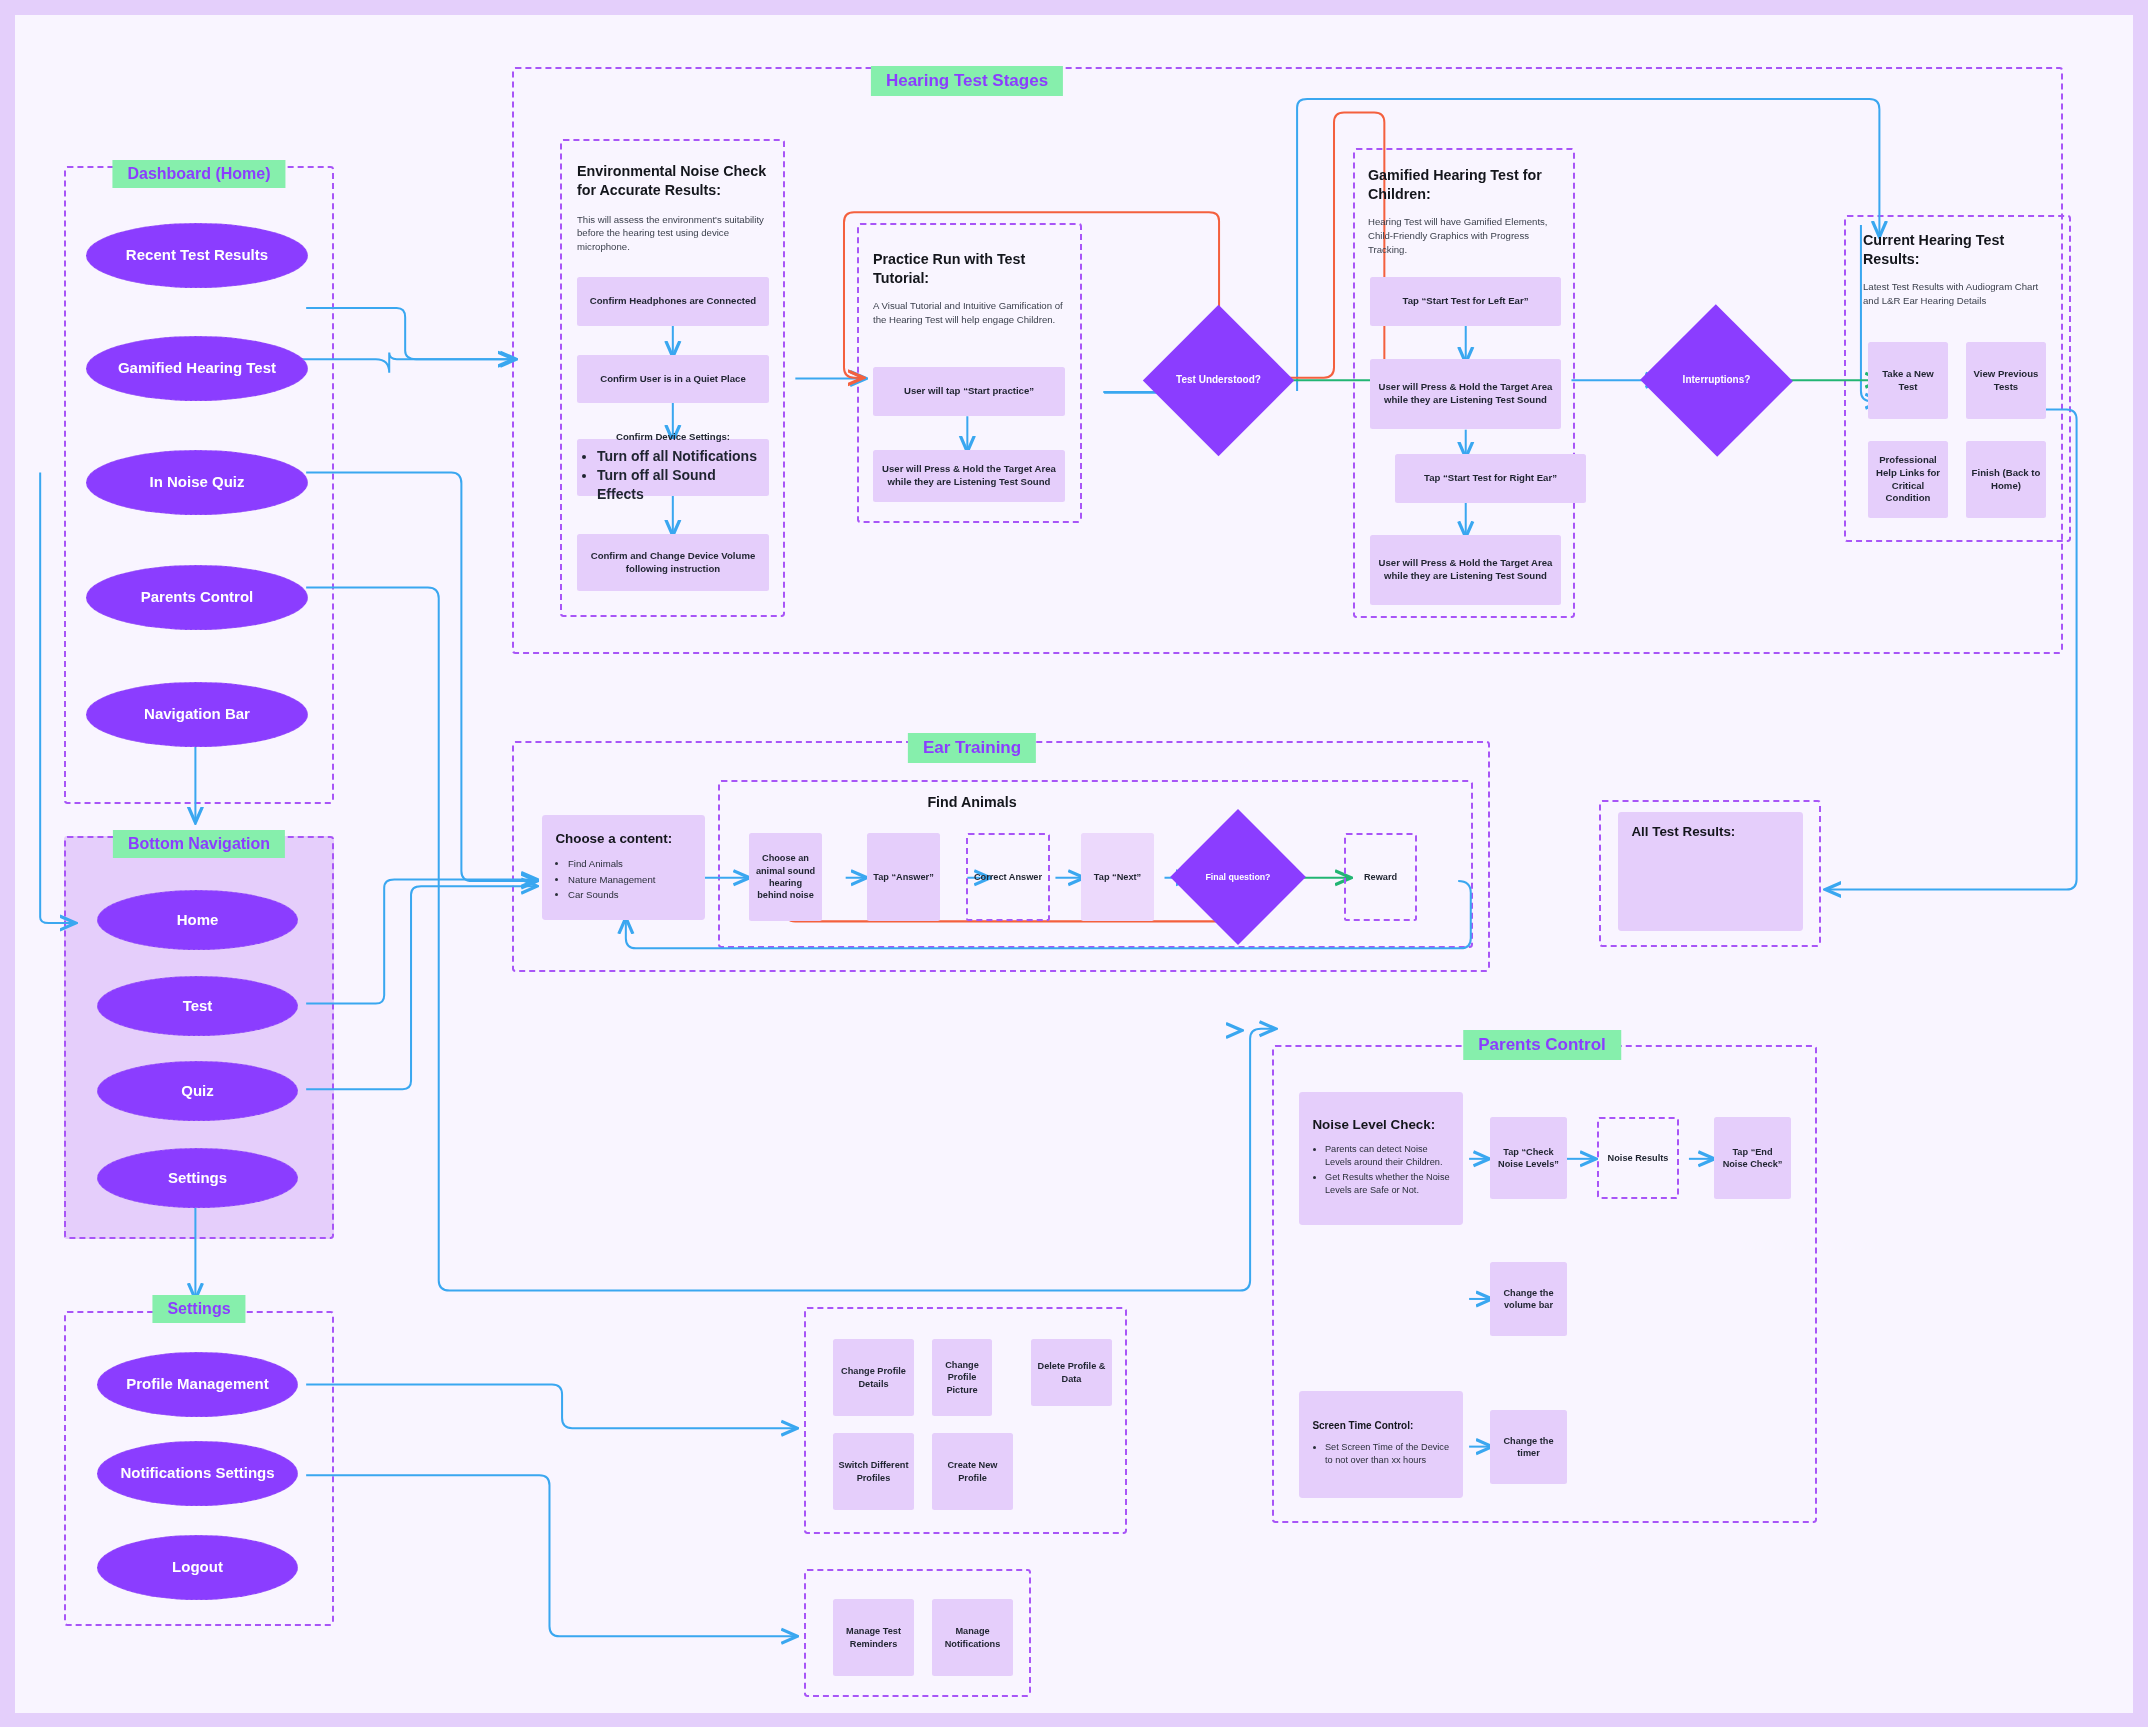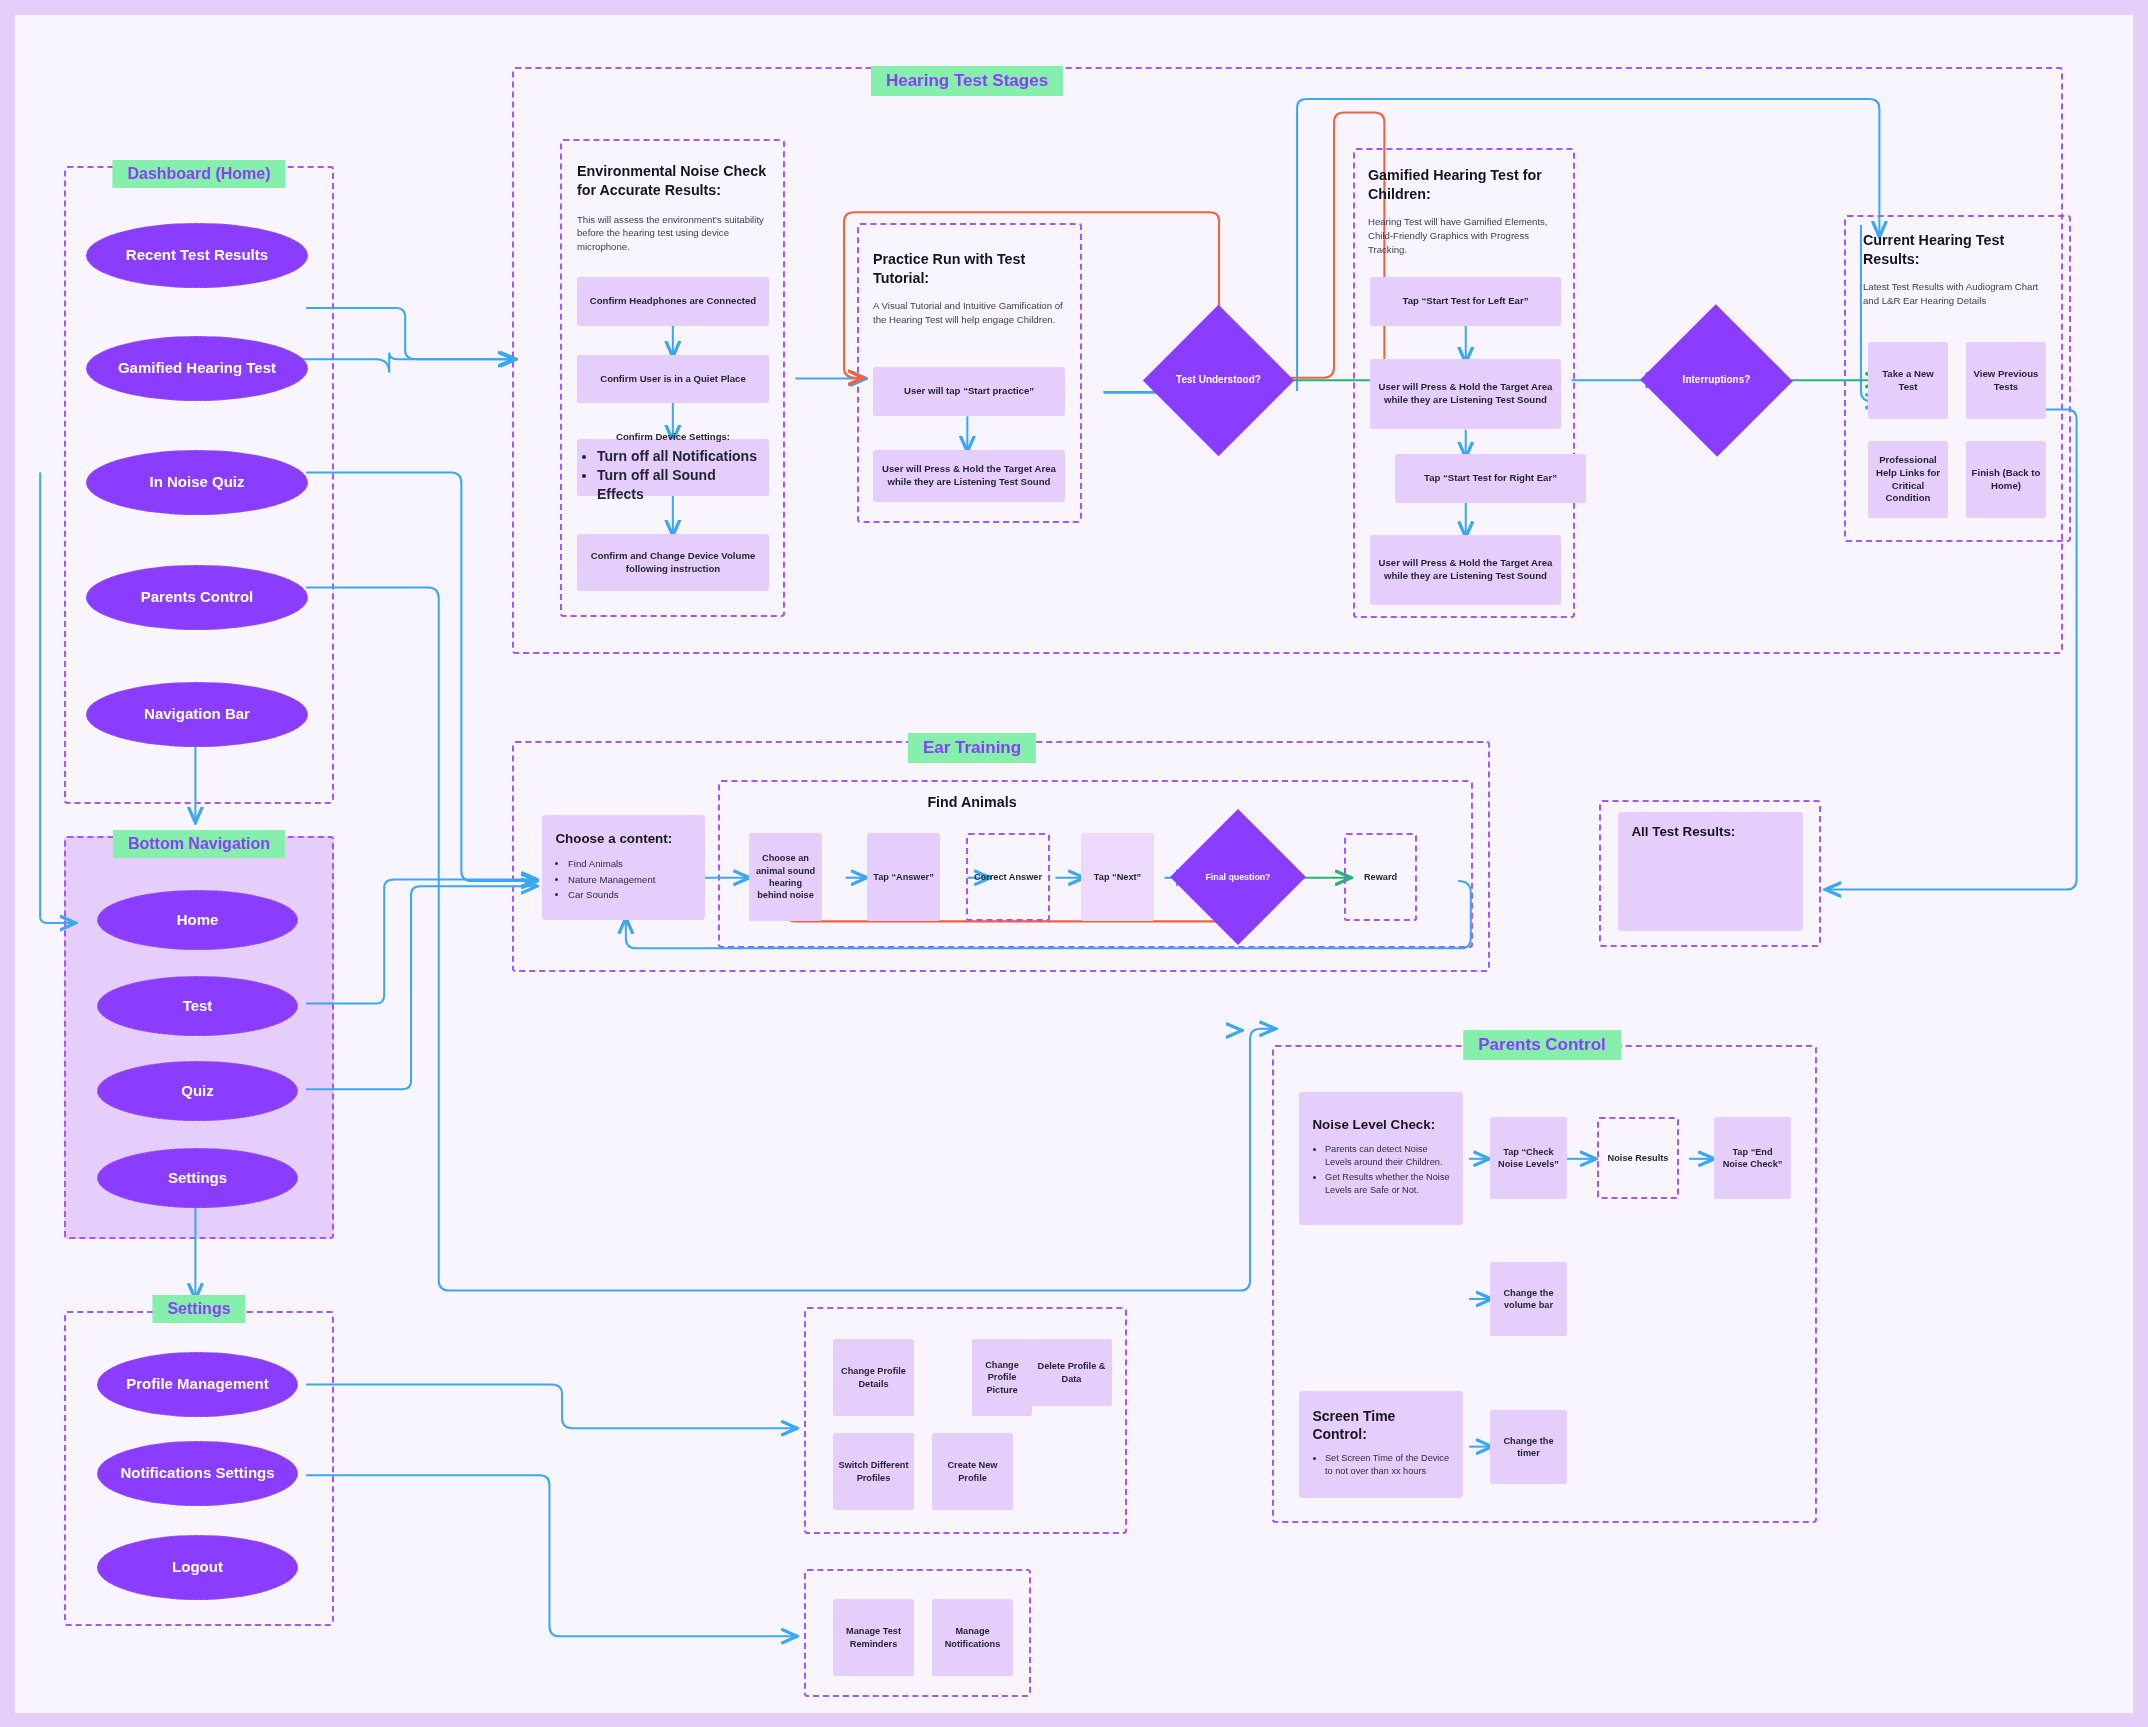--- a/index.html
+++ b/index.html
@@ -352,34 +352,34 @@
     </div>
   <div class="node abs" style="left:1699px;top:1102px;width:77px;height:82px;font-size:9.2px;">
       <span>Tap “End Noise Check”</span>
     </div>
 
   <div class="node abs" style="left:1475px;top:1247px;width:77px;height:74px;font-size:9.2px;">
       <span>Change the volume bar</span>
     </div>
 
   <div class="card abs" style="left:1284px;top:1376px;width:164px;height:107px;display:flex;flex-direction:column;justify-content:center;">
-    <div class="c-h" style="font-size:14px;">Screen Time Control:</div>
+    <div class="c-h" style="font-size:10px;">Screen Time Control:</div>
     <ul style="font-size:9.2px;">
       <li>Set Screen Time of the Device to not over than xx hours</li>
     </ul>
   </div>
   <div class="node abs" style="left:1475px;top:1395px;width:77px;height:74px;font-size:9.2px;">
       <span>Change the timer</span>
     </div>
 
   <div class="group abs" style="left:789px;top:1292px;width:323px;height:227px;"></div>
   <div class="node abs" style="left:818px;top:1324px;width:81px;height:77px;font-size:9.2px;">
       <span>Change Profile Details</span>
     </div>
-  <div class="node abs" style="left:917px;top:1324px;width:60px;height:77px;font-size:9.2px;margin-left:40px;">
+  <div class="node abs" style="left:917px;top:1324px;width:60px;height:77px;font-size:9.2px;">
       <span>Change Profile Picture</span>
     </div>
   <div class="node abs" style="left:1016px;top:1324px;width:81px;height:67px;font-size:9.2px;">
       <span>Delete Profile &amp; Data</span>
     </div>
   <div class="node abs" style="left:818px;top:1418px;width:81px;height:77px;font-size:9.2px;">
       <span>Switch Different Profiles</span>
     </div>
   <div class="node abs" style="left:917px;top:1418px;width:81px;height:77px;font-size:9.2px;">
       <span>Create New Profile</span>

